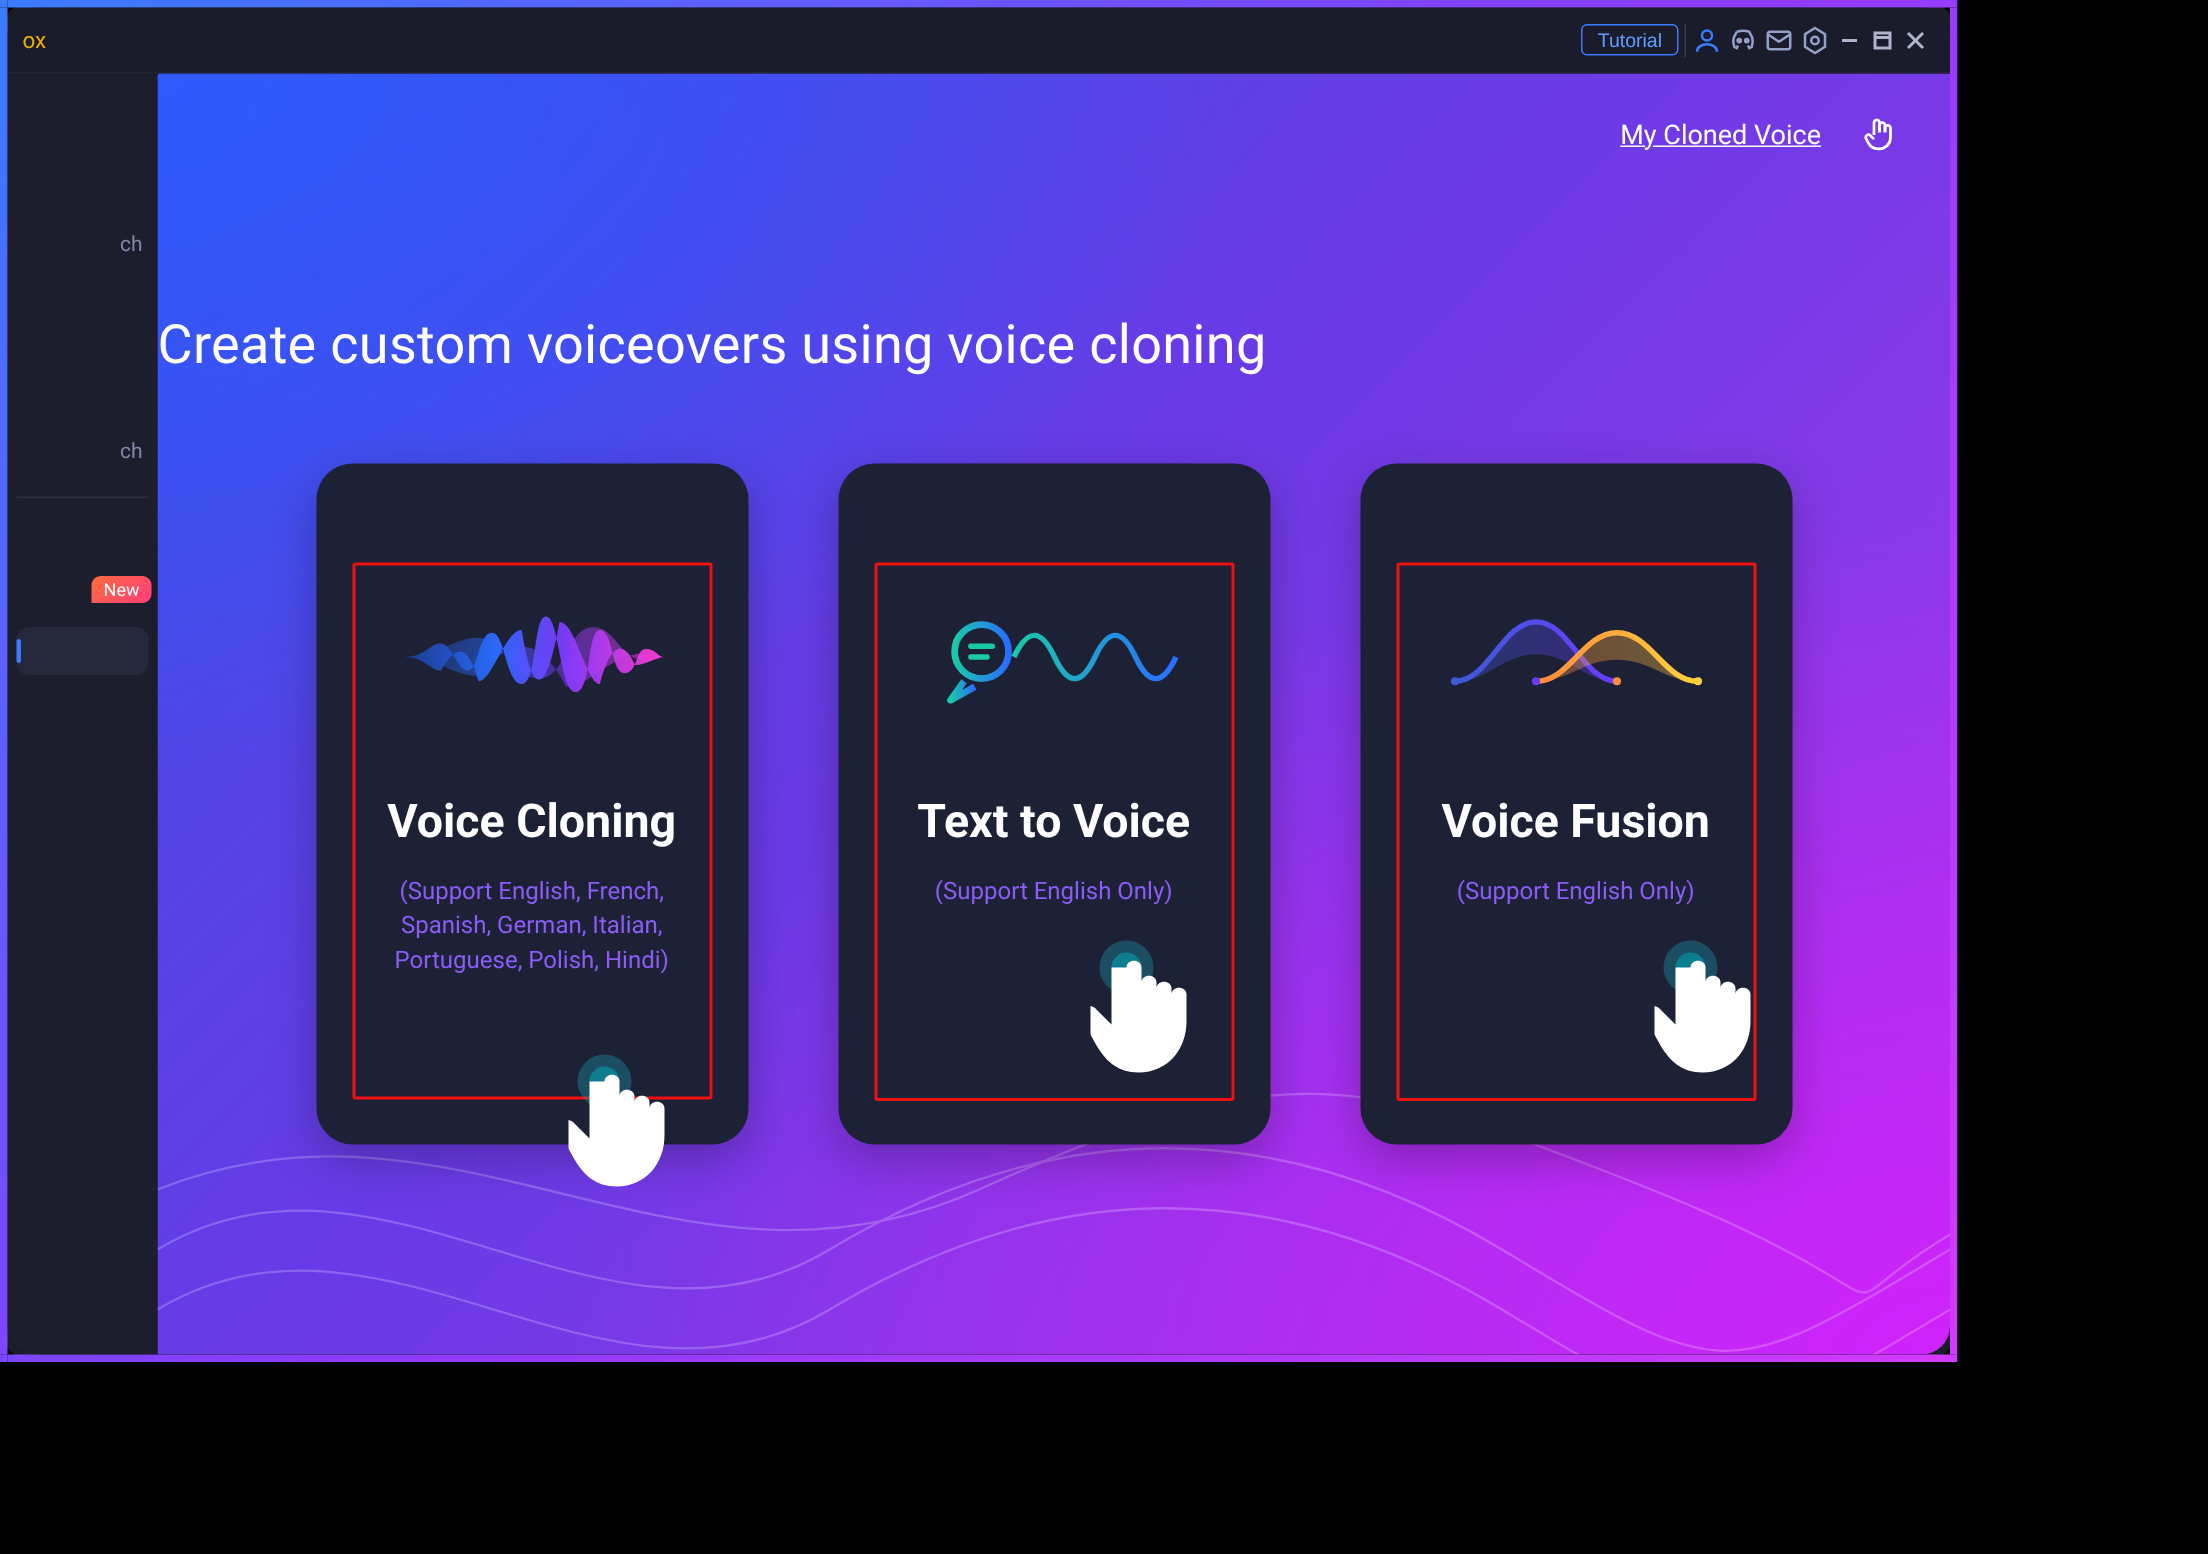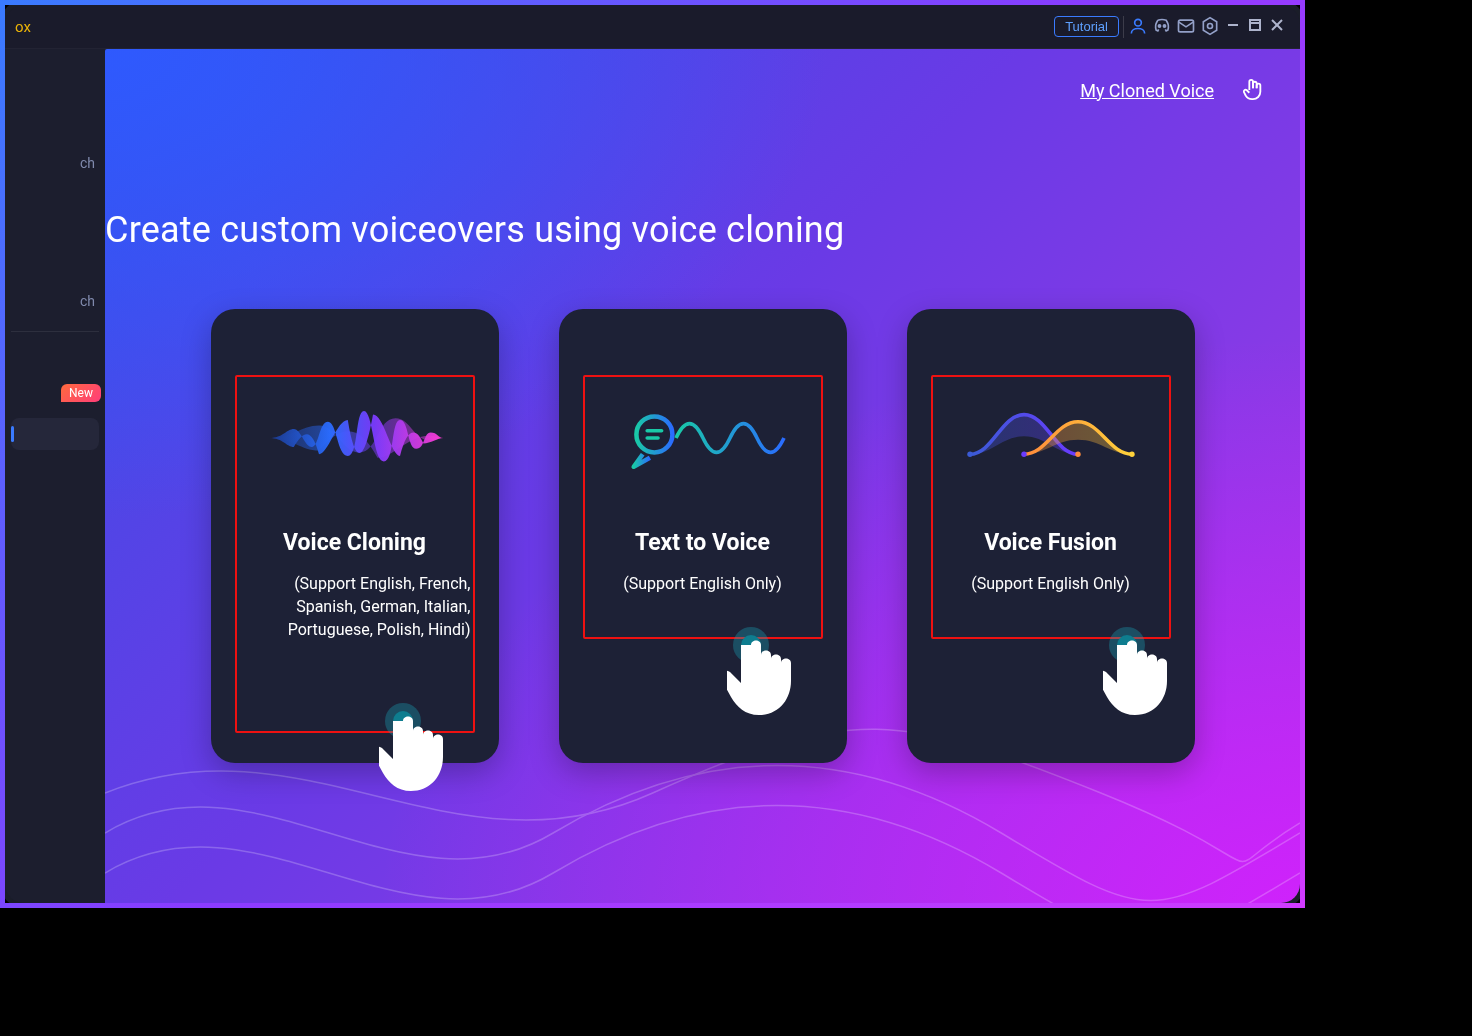--- a/index.html
+++ b/index.html
@@ -18,21 +18,21 @@
   
   .titlebar {
     height: 44px;
     background: #1a1b2b;
     display:flex; align-items:center; justify-content:space-between;
     padding: 0 14px 0 10px;
     color:#cfd3e2;
     border-bottom:1px solid rgba(255,255,255,0.04);
   }
   .titlebar .left { display:flex; align-items:center; gap:10px; font-size:15px; color:#eab308;}
-  .titlebar .right { display:flex; align-items:flex-start; gap:4px; }
+  .titlebar .right { display:flex; align-items:center; gap:4px; }
   .tutorial-btn {
     border:1px solid #3a7bff; color:#5ea0ff; font-size:13px;
     padding:2px 10px; border-radius:4px; background:transparent;
     cursor:pointer;
   }
   .vdiv { width:1px; height:22px; background:rgba(255,255,255,.15);}
   .tb-icon { width:20px; height:20px; display:flex; align-items:center; justify-content:center; cursor:pointer; color:#93a0c8;}
   .tb-icon.accent { color:#3a7bff; text-shadow:0 0 6px rgba(58,123,255,.6);}
   .tb-icon svg { width:20px; height:20px; stroke:currentColor; fill:none; stroke-width:2; }
   .winbtn { width:18px; height:18px; color:#aeb4cc; cursor:pointer; display:flex; align-items:center; justify-content:center;}
@@ -107,28 +107,28 @@
   }
   .card .redbox {
     border:2px solid #e11;
     border-radius:2px;
     width: 240px; flex:1;
     display:flex; flex-direction:column; align-items:center;
     padding-top:10px;
     position:relative;
   }
   .card.c1 .redbox{ height:358px; flex:none; margin-top:44px;}
-  .card.c2 .redbox, .card.c3 .redbox{ height:264px; flex:none; margin-top:44px;}
+  .card.c2 .redbox, .card.c3 .redbox{ height:359px; flex:none; margin-top:44px;}
 
   .iconwrap { height:90px; display:flex; align-items:center; justify-content:center; margin-top:6px;}
   .iconwrap svg{ width:180px; height:80px;}
 
-  .card-title { color:#fff; font-size:23px; font-weight:700; margin-top:46px; }
+  .card-title { color:#fff; font-size:31px; font-weight:700; margin-top:46px; }
   .card.c2 .card-title, .card.c3 .card-title{ margin-top:46px;}
-  .card-sub { color:#ffffff; font-size:16px; text-align:right; margin-top:16px; line-height:1.45; padding:0 2px;}
+  .card-sub { color:#8b5cf6; font-size:16px; text-align:center; margin-top:16px; line-height:1.45; padding:0 2px;}
 
   
   .pointer {
     position:absolute; width:120px; height:120px;
     display:flex; align-items:flex-start; justify-content:flex-start;
     pointer-events:none;
   }
   .pointer svg{ width:120px;height:120px;}
   .card.c1 .pointer{ left:168px; top:388px;}
   .card.c2 .pointer{ left:168px; top:312px;}

